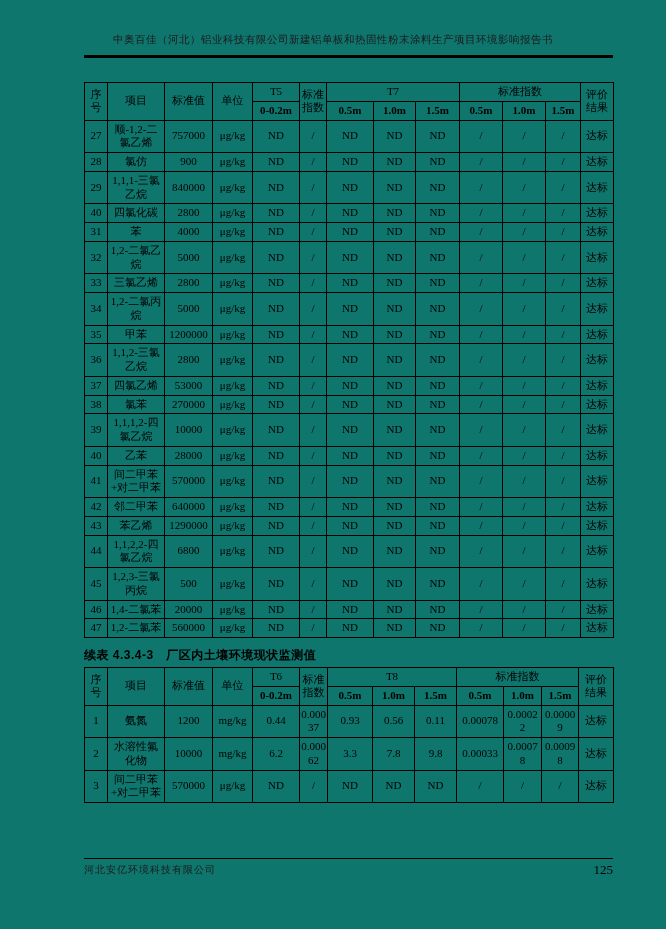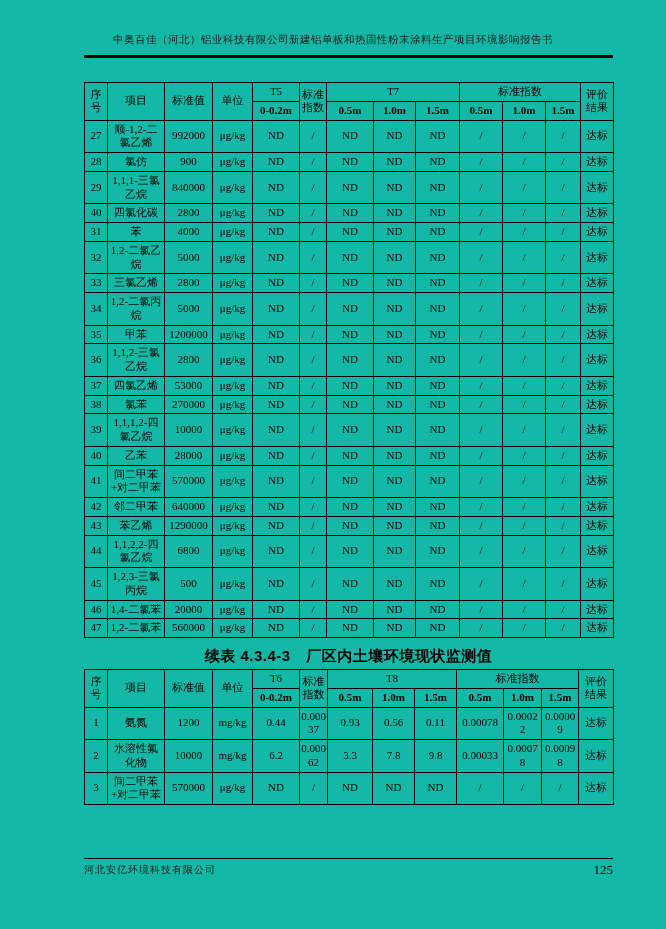--- a/index.html
+++ b/index.html
@@ -1,21 +1,21 @@
 <!DOCTYPE html>
 <html><head>
 <meta charset="utf-8">
 <style>
   * { box-sizing: border-box; margin: 0; padding: 0; }
   html, body { background: #888; }
   .page {
     position: relative;
     width: 666px; height: 929px;
     margin: 0 auto;
-    background: #14b8a6;
+    background: #0f766e;
     color: #000;
     font-family: "Liberation Serif", "DejaVu Serif", serif;
     overflow: hidden;
   }
   .doc-header {
     padding-top: 33px;
     text-align: center;
     font-size: 10.5px;
     letter-spacing: 0.5px;
     color: #1a1a1a;
@@ -43,24 +43,23 @@
     word-break: break-all;
     overflow: hidden;
   }
   table.soil { border: 1.6px solid #000; }
   table.soil thead tr:last-child th { border-bottom: 1.4px solid #000; }
   table.soil th { font-weight: normal; }
   table.soil th.b { font-weight: bold; }
 
   .t2-title {
     margin-top: 9px;
-    text-align: center;
     font-family: "Liberation Sans", "DejaVu Sans", sans-serif;
     font-weight: bold;
-    font-size: 15px;
+    font-size: 12px;
     letter-spacing: 0.5px;
   }
   table.soil.t2 { margin-top: 3px; }
 
   .footer {
     position: absolute;
     left: 84px; top: 858px;
     width: 529px;
   }
   .footer-rule { height: 1.4px; background: #000; }
@@ -119,21 +118,21 @@
           <th class="b">1.5m</th>
           <th class="b">0.5m</th>
           <th class="b">1.0m</th>
           <th class="b">1.5m</th>
         </tr>
       </thead>
       <tbody>
           <tr>
             <td class="c0">27</td>
             <td class="c1">顺-1,2-二氯乙烯</td>
-            <td class="c2">992000</td>
+            <td class="c2">757000</td>
             <td class="c3">μg/kg</td>
             <td class="c4">ND</td>
             <td class="c5">/</td>
             <td class="c6">ND</td>
             <td class="c7">ND</td>
             <td class="c8">ND</td>
             <td class="c9">/</td>
             <td class="c10">/</td>
             <td class="c11">/</td>
             <td class="c12">达标</td>

